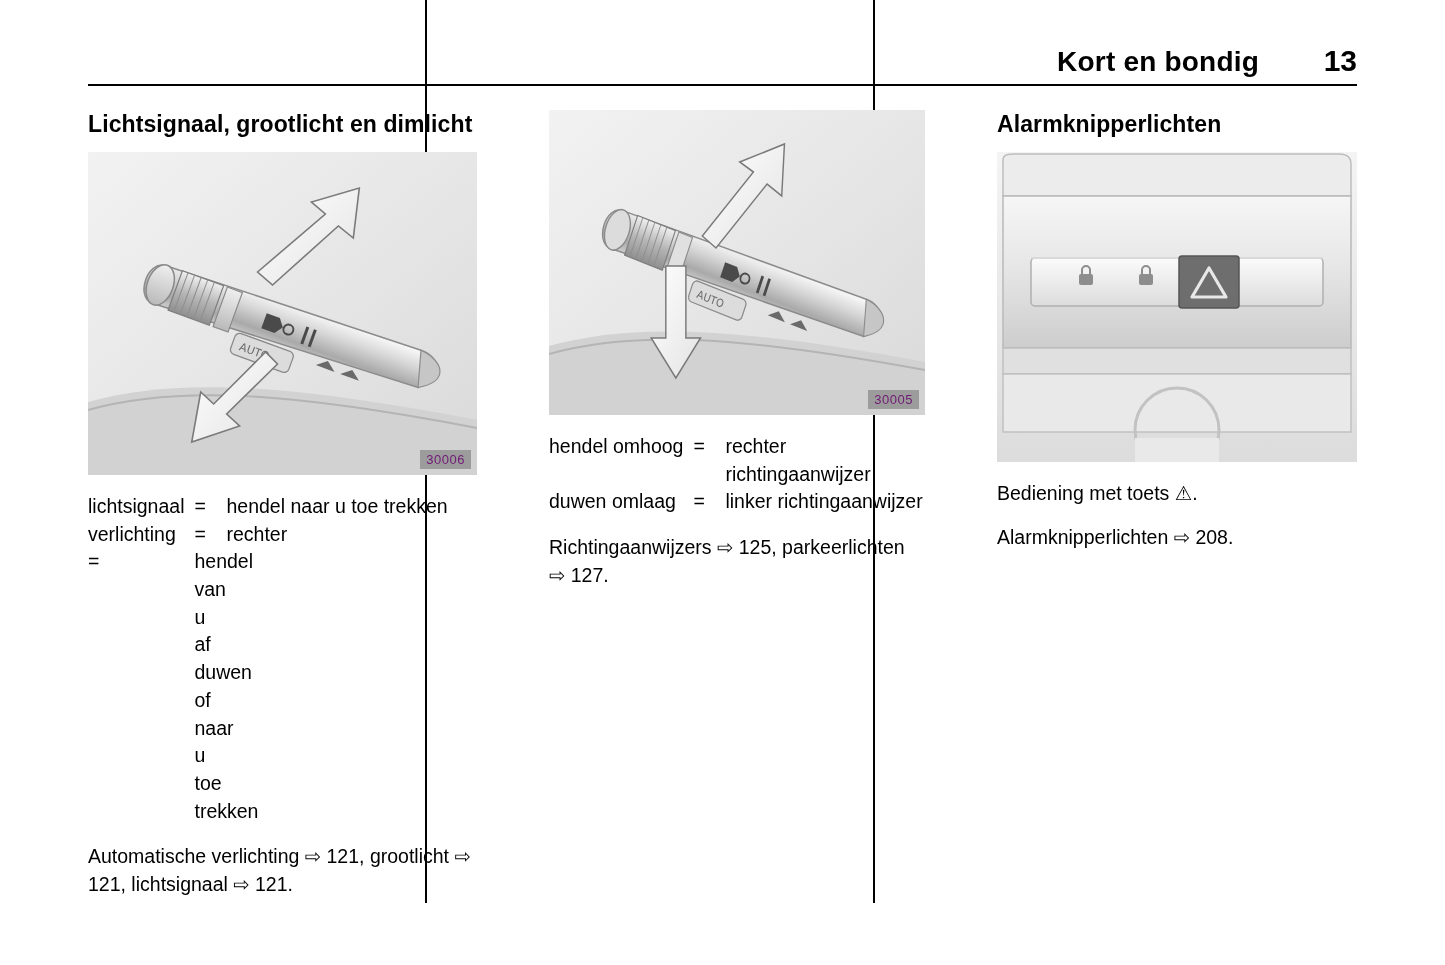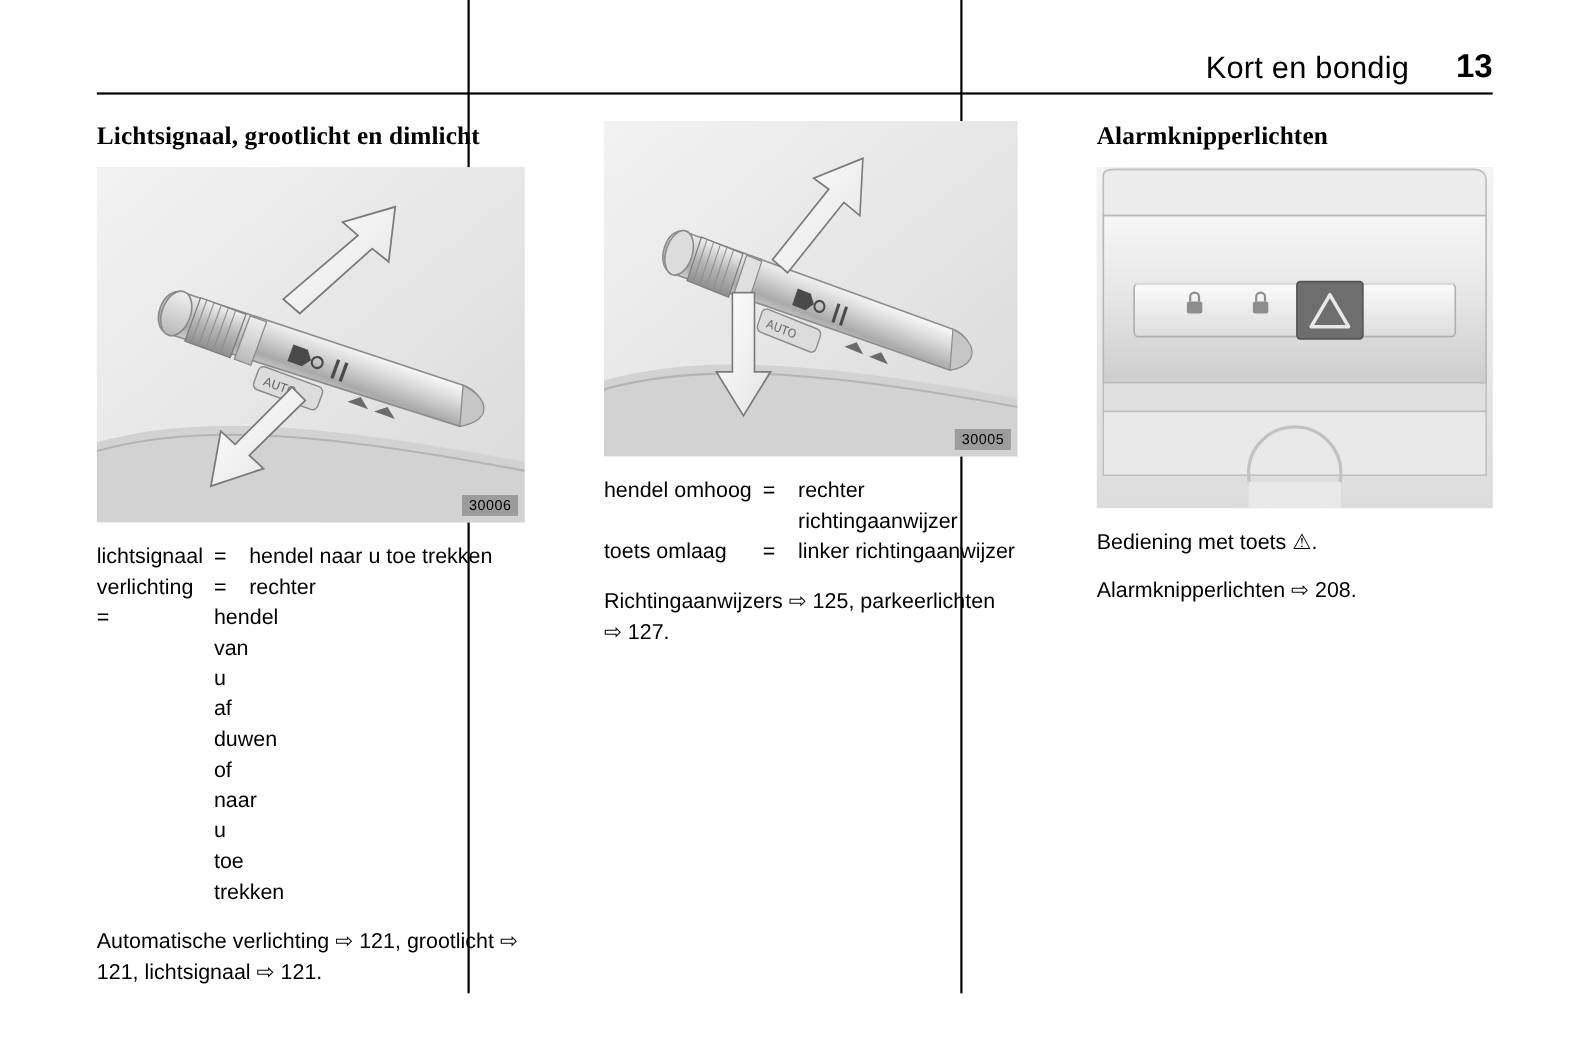--- a/index.html
+++ b/index.html
@@ -28,27 +28,27 @@
     position: relative;
     height: 84px;
     display: flex;
     align-items: flex-end;
     justify-content: flex-end;
     padding-bottom: 6px;
     box-sizing: border-box;
   }
   .header-title {
     font-size: 28px;
-    font-weight: normal;
+    font-weight: bold;
     letter-spacing: 0.2px;
   }
   .header-page-number {
     font-size: 30px;
     font-weight: bold;
-    margin-left: 36px;
+    margin-left: 58px;
     width: 40px;
     text-align: right;
   }
   .header-rule {
     position: absolute;
     left: 88px;
     right: 88px;
     top: 84px;
     height: 2px;
     background: #000;
@@ -76,40 +76,39 @@
   }
   .div-1 { left: 425px; }
   .div-2 { left: 873px; }
 
   h2.section-title {
     font-size: 23px;
     font-weight: bold;
     margin: 0 0 14px 0;
     line-height: 1.22;
     letter-spacing: 0.1px;
-    font-family: Liberation Serif, serif;
   }
 
   
   .figure {
     position: relative;
     width: 100%;
     background: linear-gradient(135deg, #efefef 0%, #e6e6e6 45%, #dedede 100%);
     overflow: hidden;
     margin-bottom: 18px;
   }
   .fig-stalk { height: 323px; }
   .fig-stalk2 { height: 305px; }
   .fig-hazard { height: 310px; }
   .fig-code {
     position: absolute;
     right: 6px;
     bottom: 6px;
     background: #9c9c9c;
-    color: #000000;
+    color: #701a75;
     font-size: 13px;
     padding: 2px 6px 2px 6px;
     letter-spacing: 0.5px;
   }
 
   
   .deflist {
     display: grid;
     grid-template-columns: auto 22px 1fr;
     column-gap: 10px;
@@ -301,21 +300,21 @@
           <path d="M128 156 L150 156 L150 228 L166 228 L139 268 L112 228 L128 228 Z" fill="url(#arrg2)" stroke="#7a7a7a" stroke-width="1.6"></path>
         </svg>
         <div class="fig-code">30005</div>
       </div>
 
       <div class="deflist">
         <div class="term">hendel omhoog</div>
         <div class="eq">=</div>
         <div class="def">rechter richtingaanwijzer</div>
 
-        <div class="term">toets omlaag</div>
+        <div class="term">duwen omlaag</div>
         <div class="eq">=</div>
         <div class="def">linker richtingaanwijzer</div>
       </div>
 
       <p class="body">Richtingaanwijzers ⇨ 125, parkeerlichten ⇨ 127.</p>
     </div>
 
     <div class="col col-3">
       <h2 class="section-title">Alarmknipperlichten</h2>
 

